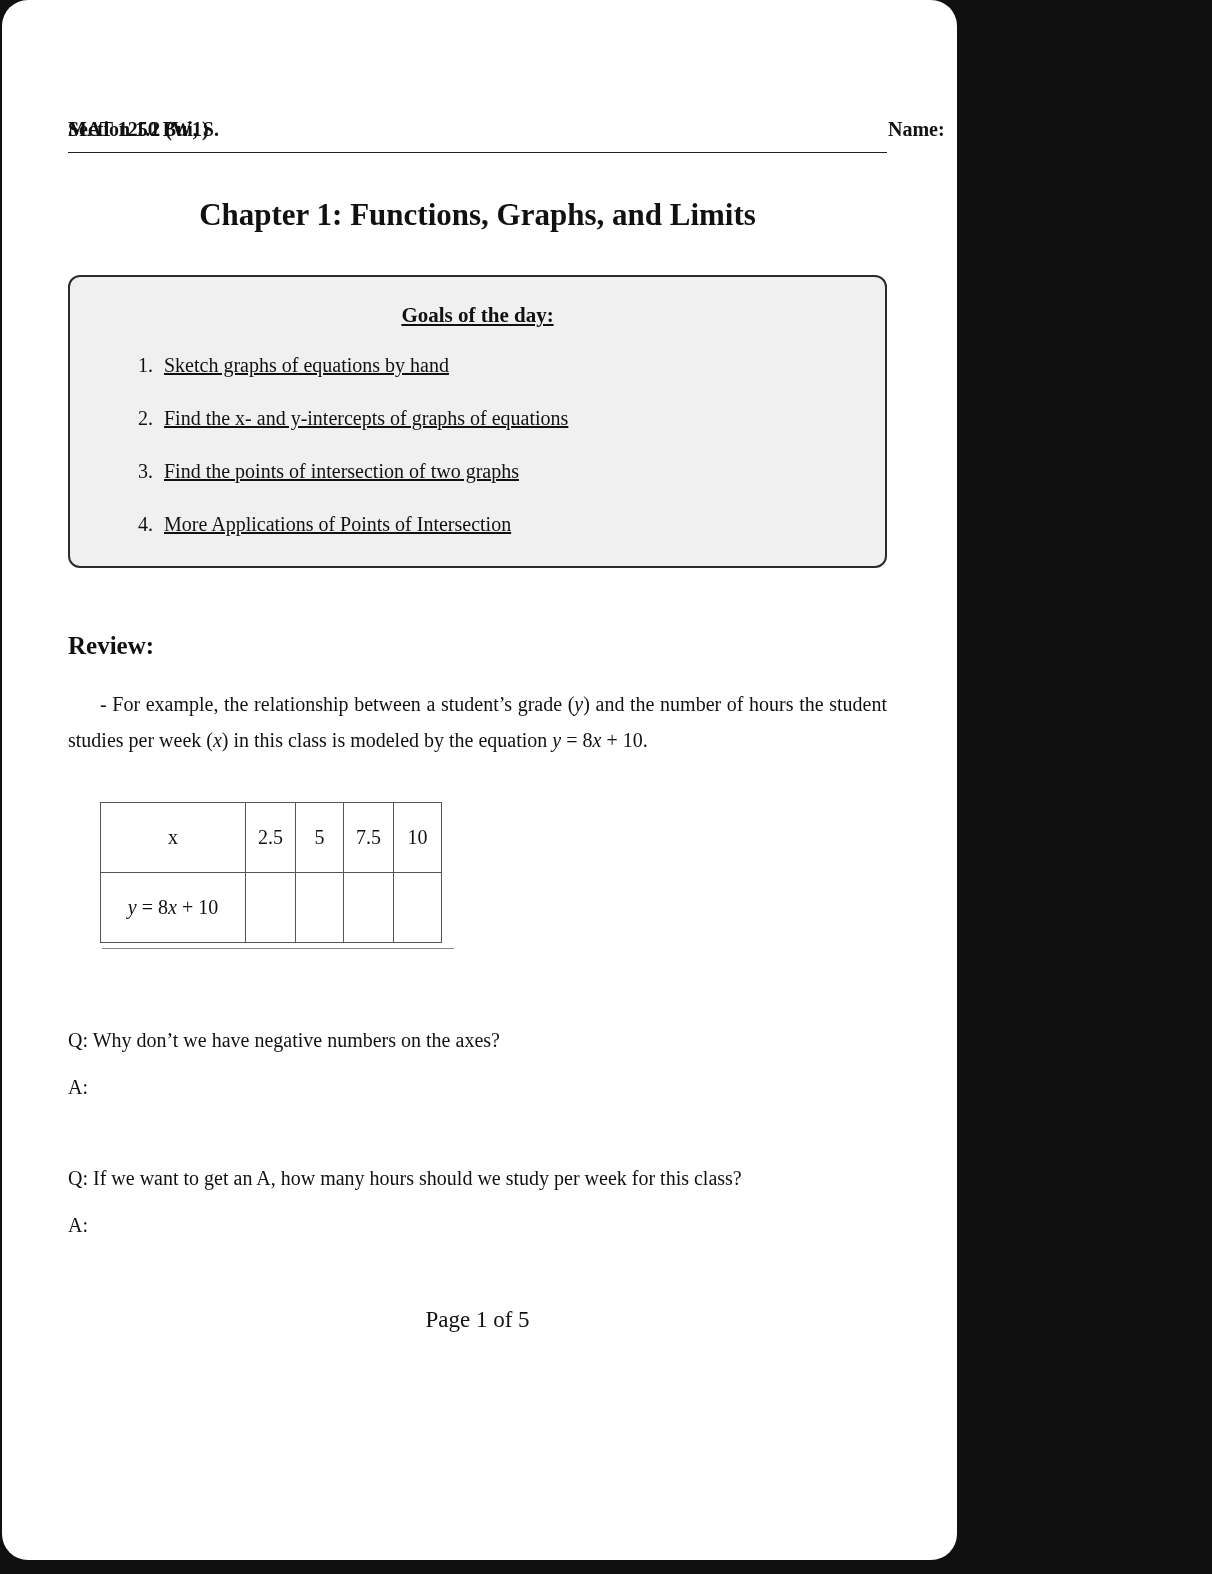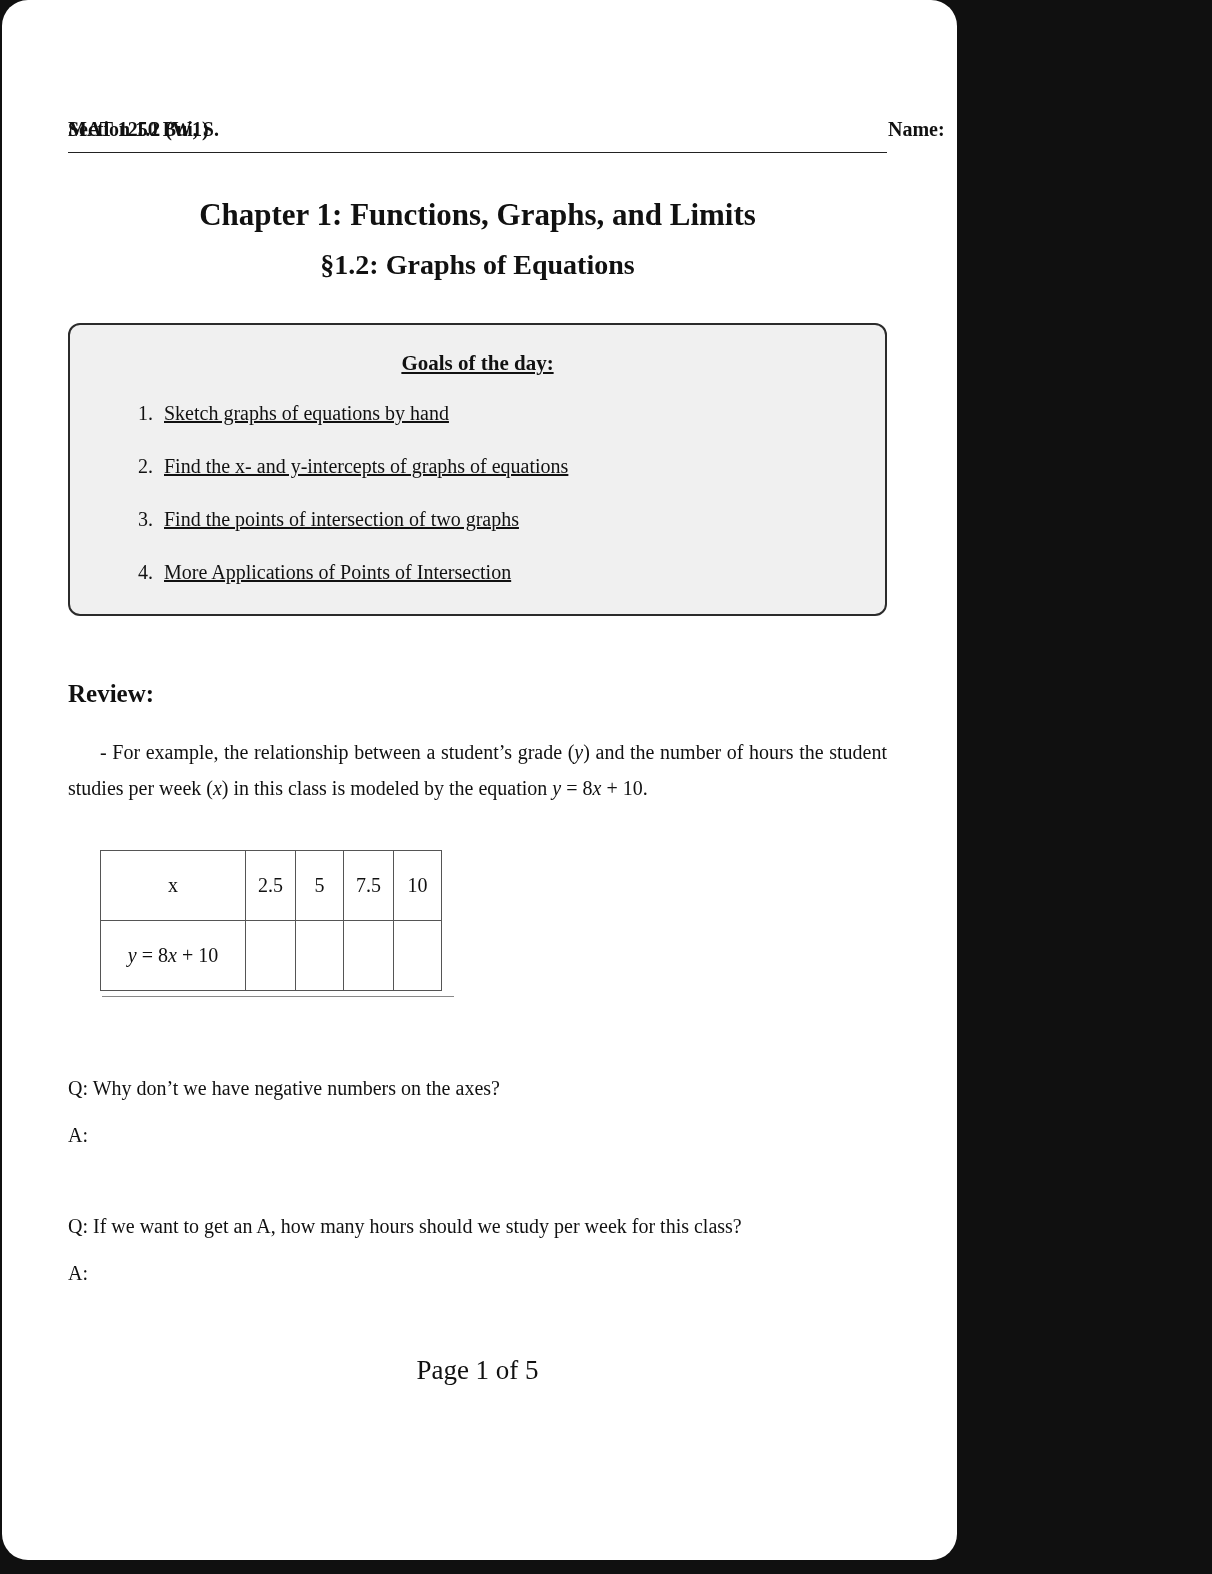--- a/index.html
+++ b/index.html
@@ -118,37 +118,36 @@
 
   
   .question { margin: 80px 0 0 0; font-size: 20px; }
   .answer   { margin: 24px 0 0 0; font-size: 20px; }
   .question2 { margin: 68px 0 0 0; font-size: 20px; }
 
   
   .footer {
     margin-top: 70px;
     text-align: center;
-    font-size: 27px;
+    font-size: 23px;
   }
 </style>
 </head>
 <body>
 
 <div class="canvas">
   <div class="sheet">
 
     <div class="header">
       <span class="h-left">MAT 1250 Bui, S.</span>
       <span class="h-center">Section 1.2 (W1)</span>
       <span class="h-right">Name:</span>
     </div>
 
     <h1 class="title">Chapter 1: Functions, Graphs, and Limits</h1>
-    <h2 class="subtitle">§1.2: Graphs of Equations</h2>
 
     <div class="goals-box">
       <div class="goals-heading">Goals of the day:</div>
       <ol class="goals-list">
         <li>Sketch graphs of equations by hand</li>
         <li>Find the x- and y-intercepts of graphs of equations</li>
         <li>Find the points of intersection of two graphs</li>
         <li>More Applications of Points of Intersection</li>
       </ol>
     </div>

